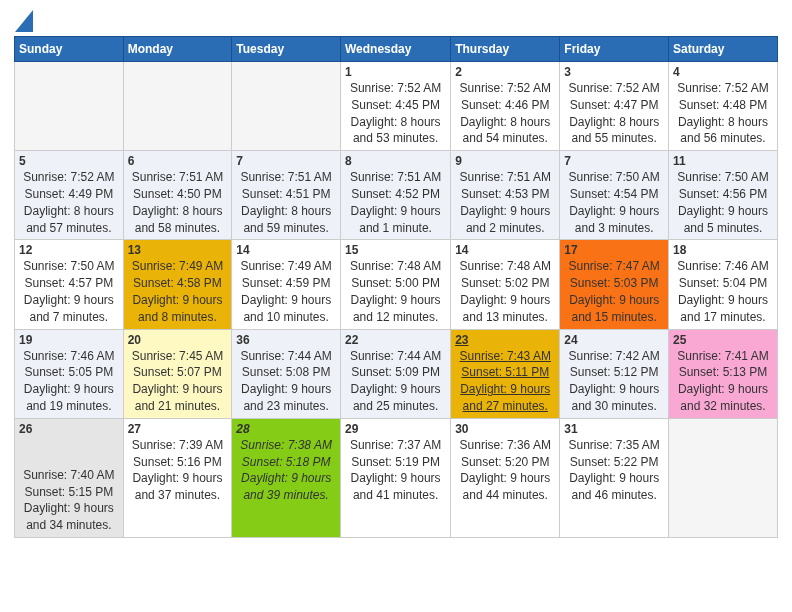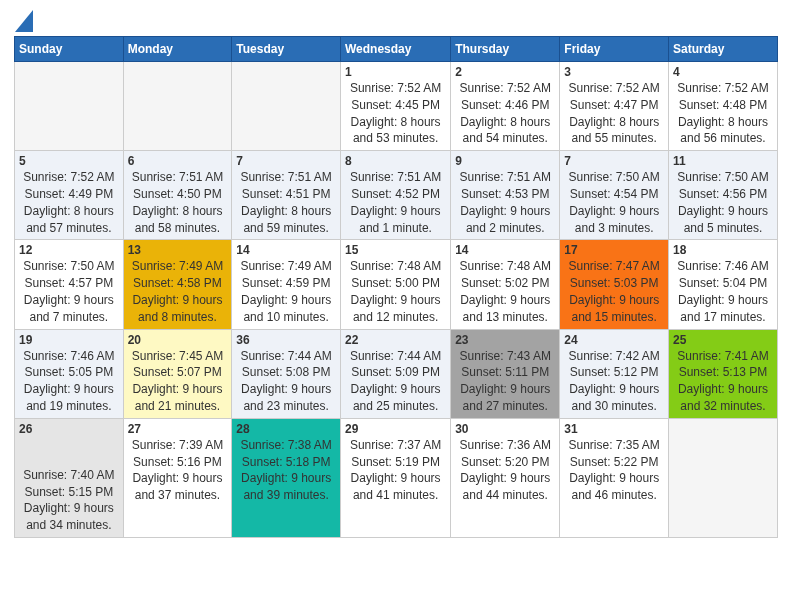--- a/index.html
+++ b/index.html
@@ -256,53 +256,53 @@
             <div class="day-info" style="white-space: pre-line;">Sunrise: 7:44 AM
 Sunset: 5:08 PM
 Daylight: 9 hours and 23 minutes.</div>
           </td>
           <td style="background: rgb(238, 242, 248);">
             <span class="day-number">22</span>
             <div class="day-info" style="white-space: pre-line;">Sunrise: 7:44 AM
 Sunset: 5:09 PM
 Daylight: 9 hours and 25 minutes.</div>
           </td>
-          <td style="background: #a3a3a3;">
+          <td style="background: #eab308; text-decoration: underline;">
             <span class="day-number">23</span>
             <div class="day-info" style="white-space: pre-line;">Sunrise: 7:43 AM
 Sunset: 5:11 PM
 Daylight: 9 hours and 27 minutes.</div>
           </td>
           <td style="background: rgb(238, 242, 248);">
             <span class="day-number">24</span>
             <div class="day-info" style="white-space: pre-line;">Sunrise: 7:42 AM
 Sunset: 5:12 PM
 Daylight: 9 hours and 30 minutes.</div>
           </td>
-          <td style="background: #84cc16;">
+          <td style="background: #f9a8d4;">
             <span class="day-number">25</span>
             <div class="day-info" style="white-space: pre-line;">Sunrise: 7:41 AM
 Sunset: 5:13 PM
 Daylight: 9 hours and 32 minutes.</div>
           </td>
         </tr>
         <tr>
           <td style="background: #e5e5e5;">
             <span class="day-number">26</span>
             <div class="day-info" style="white-space: pre-line; margin-top: 31px;">Sunrise: 7:40 AM
 Sunset: 5:15 PM
 Daylight: 9 hours and 34 minutes.</div>
           </td>
           <td style="background: rgb(255, 255, 255);">
             <span class="day-number">27</span>
             <div class="day-info" style="white-space: pre-line;">Sunrise: 7:39 AM
 Sunset: 5:16 PM
 Daylight: 9 hours and 37 minutes.</div>
           </td>
-          <td style="background: #14b8a6;">
+          <td style="background: #84cc16; font-style: italic;">
             <span class="day-number">28</span>
             <div class="day-info" style="white-space: pre-line;">Sunrise: 7:38 AM
 Sunset: 5:18 PM
 Daylight: 9 hours and 39 minutes.</div>
           </td>
           <td style="background: rgb(255, 255, 255);">
             <span class="day-number">29</span>
             <div class="day-info" style="white-space: pre-line;">Sunrise: 7:37 AM
 Sunset: 5:19 PM
 Daylight: 9 hours and 41 minutes.</div>

